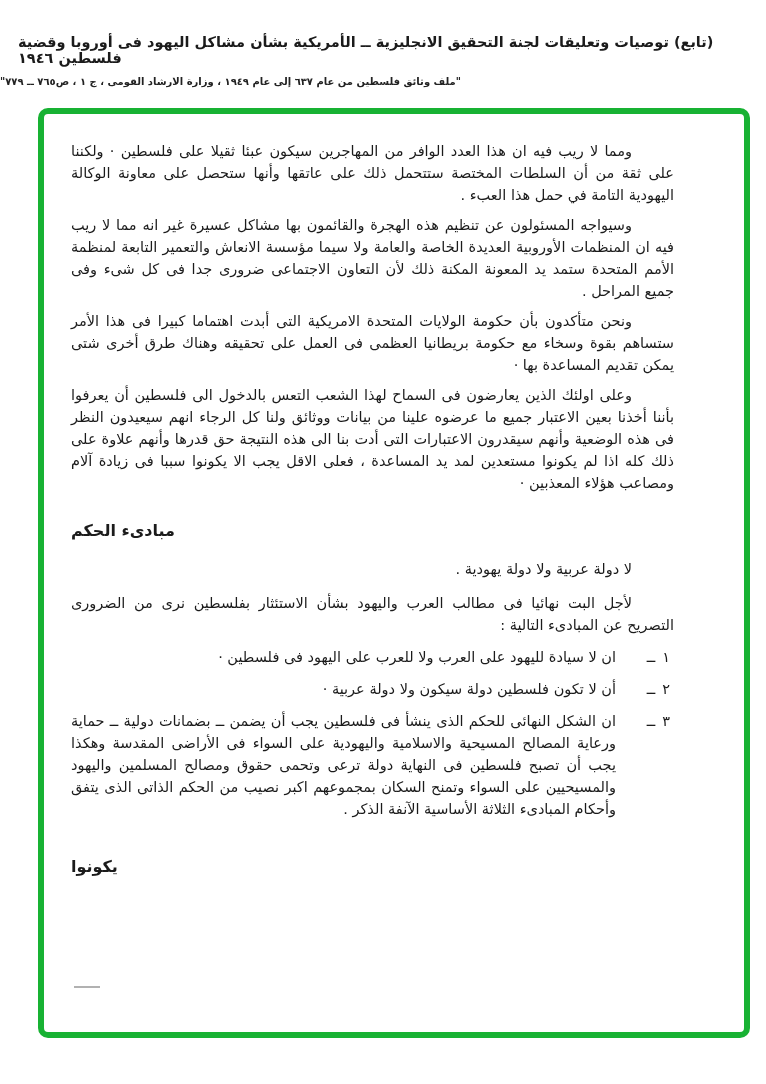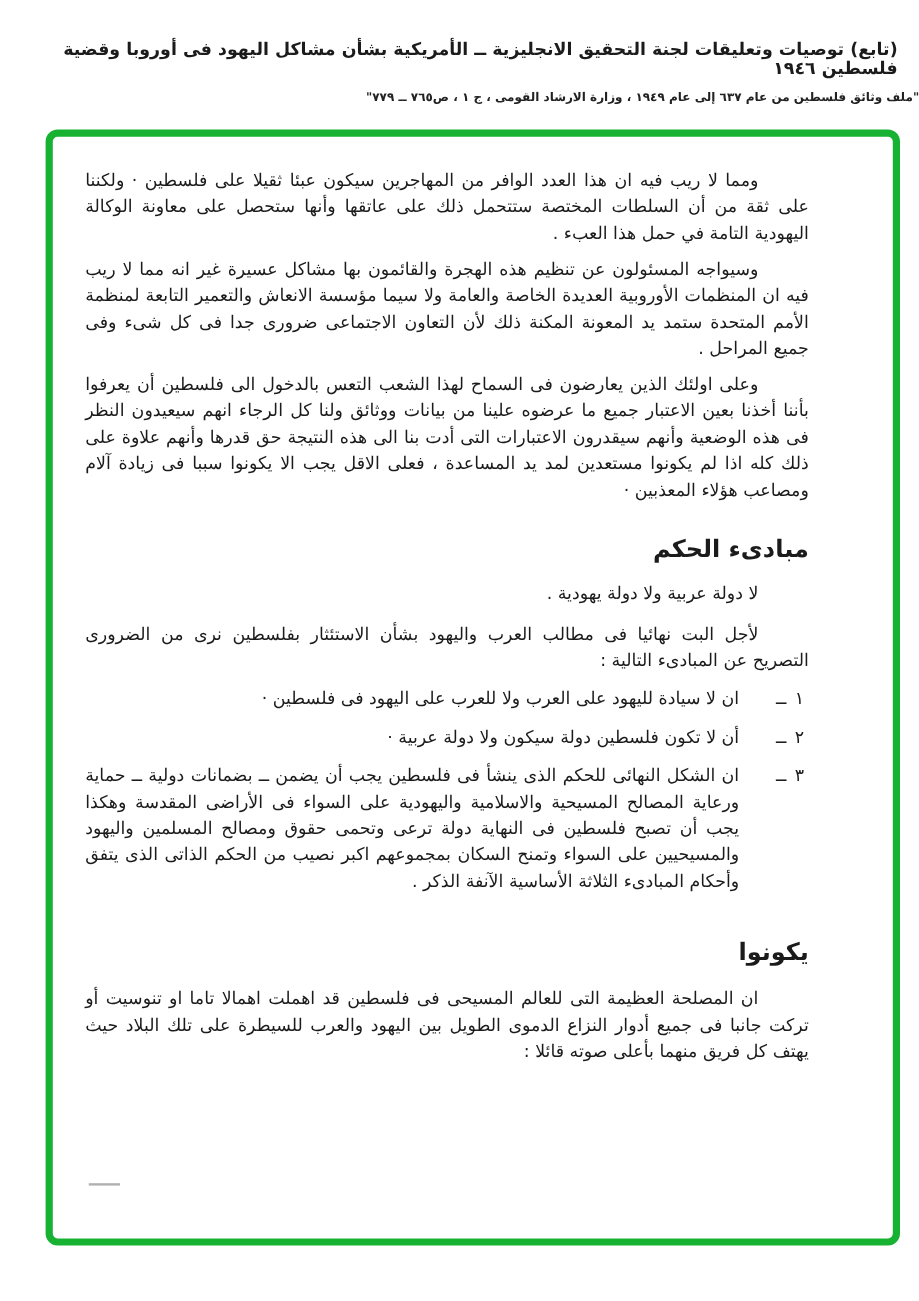--- a/index.html
+++ b/index.html
@@ -15,23 +15,22 @@
     color: #1b1b1b;
     overflow: hidden;
   }
 
   
   .page-header {
     position: absolute;
     top: 34px;
     left: 0;
     right: 0;
-    text-align: right;
+    text-align: left;
     direction: rtl;
-    padding-left: 16px;
   }
   .page-header .title {
     font-weight: bold;
     font-size: 14.5px;
     letter-spacing: 0.2px;
     padding: 0 18px;
   }
   .page-header .source {
     font-weight: bold;
     font-size: 10px;
@@ -64,22 +63,22 @@
   }
   .body-par {
     text-indent: 42px;
     margin-top: 8px !important;
   }
   .body-par.first {
     margin-top: 0 !important;
   }
   .heading {
     font-weight: bold;
-    text-align: right;
-    font-size: 20px;
+    text-align: left;
+    font-size: 16px;
     line-height: 22px;
   }
   .heading.principles {
     margin-top: 26px !important;
   }
   .heading.commentary {
     margin-top: 36px !important;
   }
   .lead-par {
     text-indent: 42px;
@@ -131,20 +130,21 @@
 <div class="page-header">
   <div class="title">(تابع) توصيات وتعليقات لجنة التحقيق الانجليزية ــ الأمريكية بشأن مشاكل اليهود فى أوروبا وقضية فلسطين ١٩٤٦</div>
   <div class="source">"ملف وثائق فلسطين من عام ٦٣٧ إلى عام ١٩٤٩ ، وزارة الارشاد القومى ، ج ١ ، ص٧٦٥ ــ ٧٧٩"</div>
 </div>
 
 <div class="frame" style="border-color: rgb(24, 178, 51);">
   <div class="doc">
 
     <p class="body-par first">ومما لا ريب فيه ان هذا العدد الوافر من المهاجرين سيكون عبئا ثقيلا على فلسطين · ولكننا على ثقة من أن السلطات المختصة ستتحمل ذلك على عاتقها وأنها ستحصل على معاونة الوكالة اليهودية التامة في حمل هذا العبء .</p>
     <p class="body-par">وسيواجه المسئولون عن تنظيم هذه الهجرة والقائمون بها مشاكل عسيرة غير انه مما لا ريب فيه ان المنظمات الأوروبية العديدة الخاصة والعامة ولا سيما مؤسسة الانعاش والتعمير التابعة لمنظمة الأمم المتحدة ستمد يد المعونة المكنة ذلك لأن التعاون الاجتماعى ضرورى جدا فى كل شىء وفى جميع المراحل .</p>
+    <p class="body-par">ونحن متأكدون بأن حكومة الولايات المتحدة الامريكية التى أبدت اهتماما كبيرا فى هذا الأمر ستساهم بقوة وسخاء مع حكومة بريطانيا العظمى فى العمل على تحقيقه وهناك طرق أخرى شتى يمكن تقديم المساعدة بها ·</p>
     <p class="body-par">وعلى اولئك الذين يعارضون فى السماح لهذا الشعب التعس بالدخول الى فلسطين أن يعرفوا بأننا أخذنا بعين الاعتبار جميع ما عرضوه علينا من بيانات ووثائق ولنا كل الرجاء انهم سيعيدون النظر فى هذه الوضعية وأنهم سيقدرون الاعتبارات التى أدت بنا الى هذه النتيجة حق قدرها وأنهم علاوة على ذلك كله اذا لم يكونوا مستعدين لمد يد المساعدة ، فعلى الاقل يجب الا يكونوا سببا فى زيادة آلام ومصاعب هؤلاء المعذبين ·</p>
 
     <p class="heading principles">مبادىء الحكم</p>
 
     <p class="lead-par">لا دولة عربية ولا دولة يهودية .</p>
 
     <p class="intro-par">لأجل البت نهائيا فى مطالب العرب واليهود بشأن الاستئثار بفلسطين نرى من الضرورى التصريح عن المبادىء التالية :</p>
 
     <ol class="items">
       <li class="item">
@@ -165,18 +165,17 @@
         <span class="num">
           <span>٣</span>
           <span>ــ</span>
         </span>
         <span>ان الشكل النهائى للحكم الذى ينشأ فى فلسطين يجب أن يضمن ــ بضمانات دولية ــ حماية ورعاية المصالح المسيحية والاسلامية واليهودية على السواء فى الأراضى المقدسة وهكذا يجب أن تصبح فلسطين فى النهاية دولة ترعى وتحمى حقوق ومصالح المسلمين واليهود والمسيحيين على السواء وتمنح السكان بمجموعهم اكبر نصيب من الحكم الذاتى الذى يتفق وأحكام المبادىء الثلاثة الأساسية الآنفة الذكر .</span>
       </li>
     </ol>
 
     <p class="heading commentary">يكونوا</p>
 
-    <p class="commentary-par">ان المصلحة العظيمة التى للعالم المسيحى فى فلسطين قد اهملت اهمالا تاما او تنوسيت أو تركت جانبا فى جميع أدوار النزاع الدموى الطويل بين اليهود والعرب للسيطرة على تلك البلاد حيث يهتف كل فريق منهما بأعلى صوته قائلا :</p>
 
   </div>
 </div>
 
 <div class="artifact-dash"></div>
 
 </body></html>

